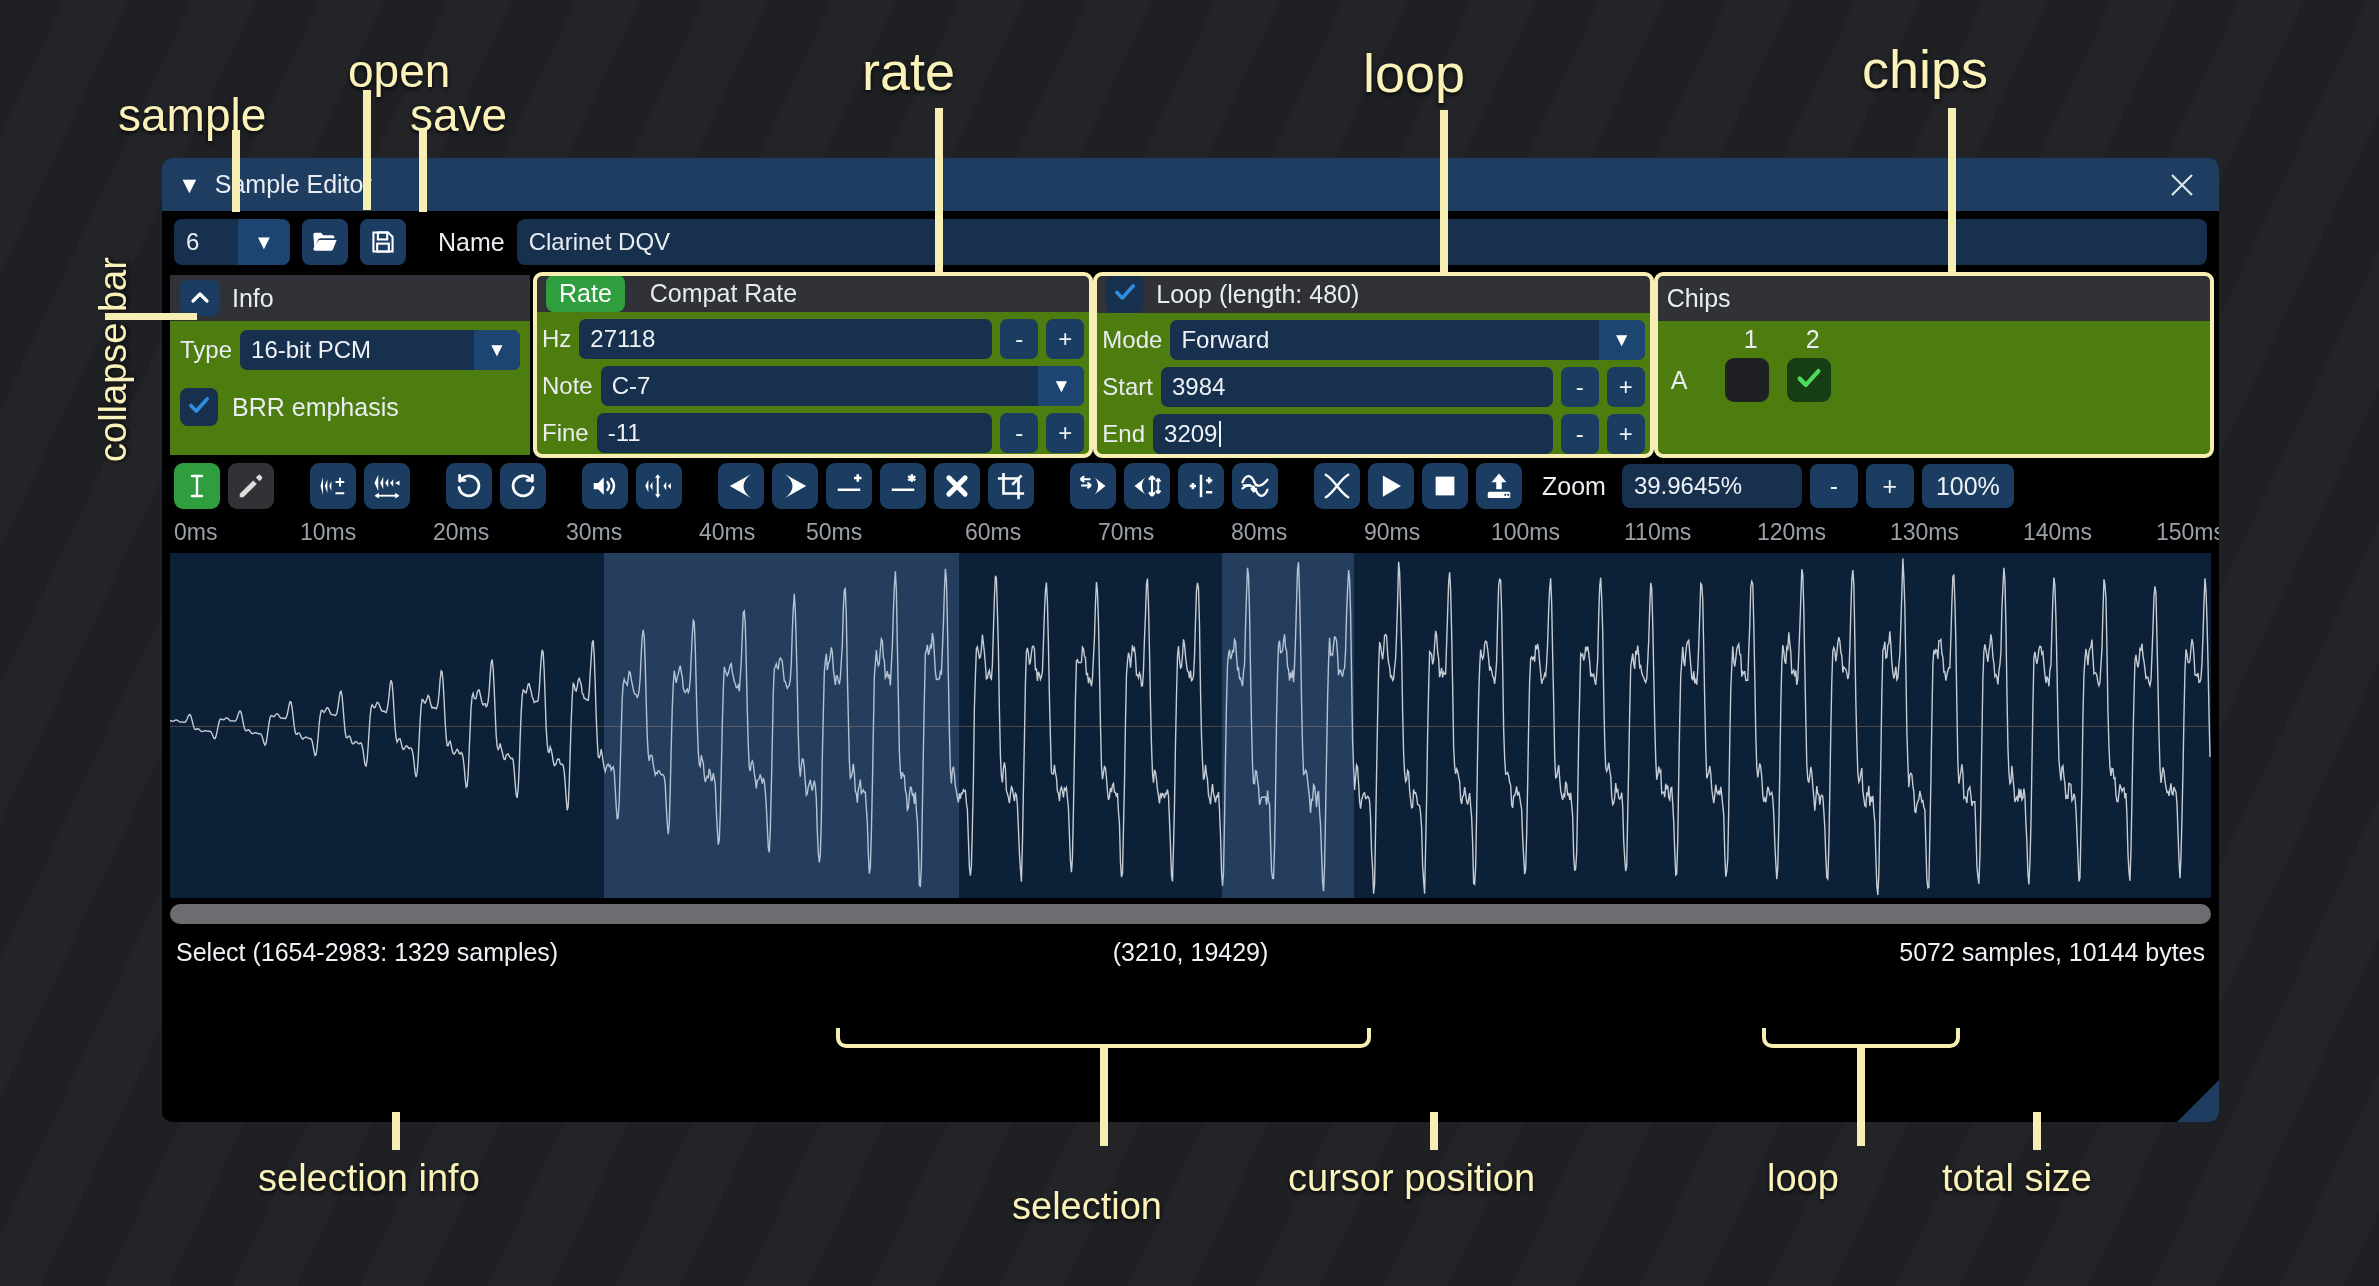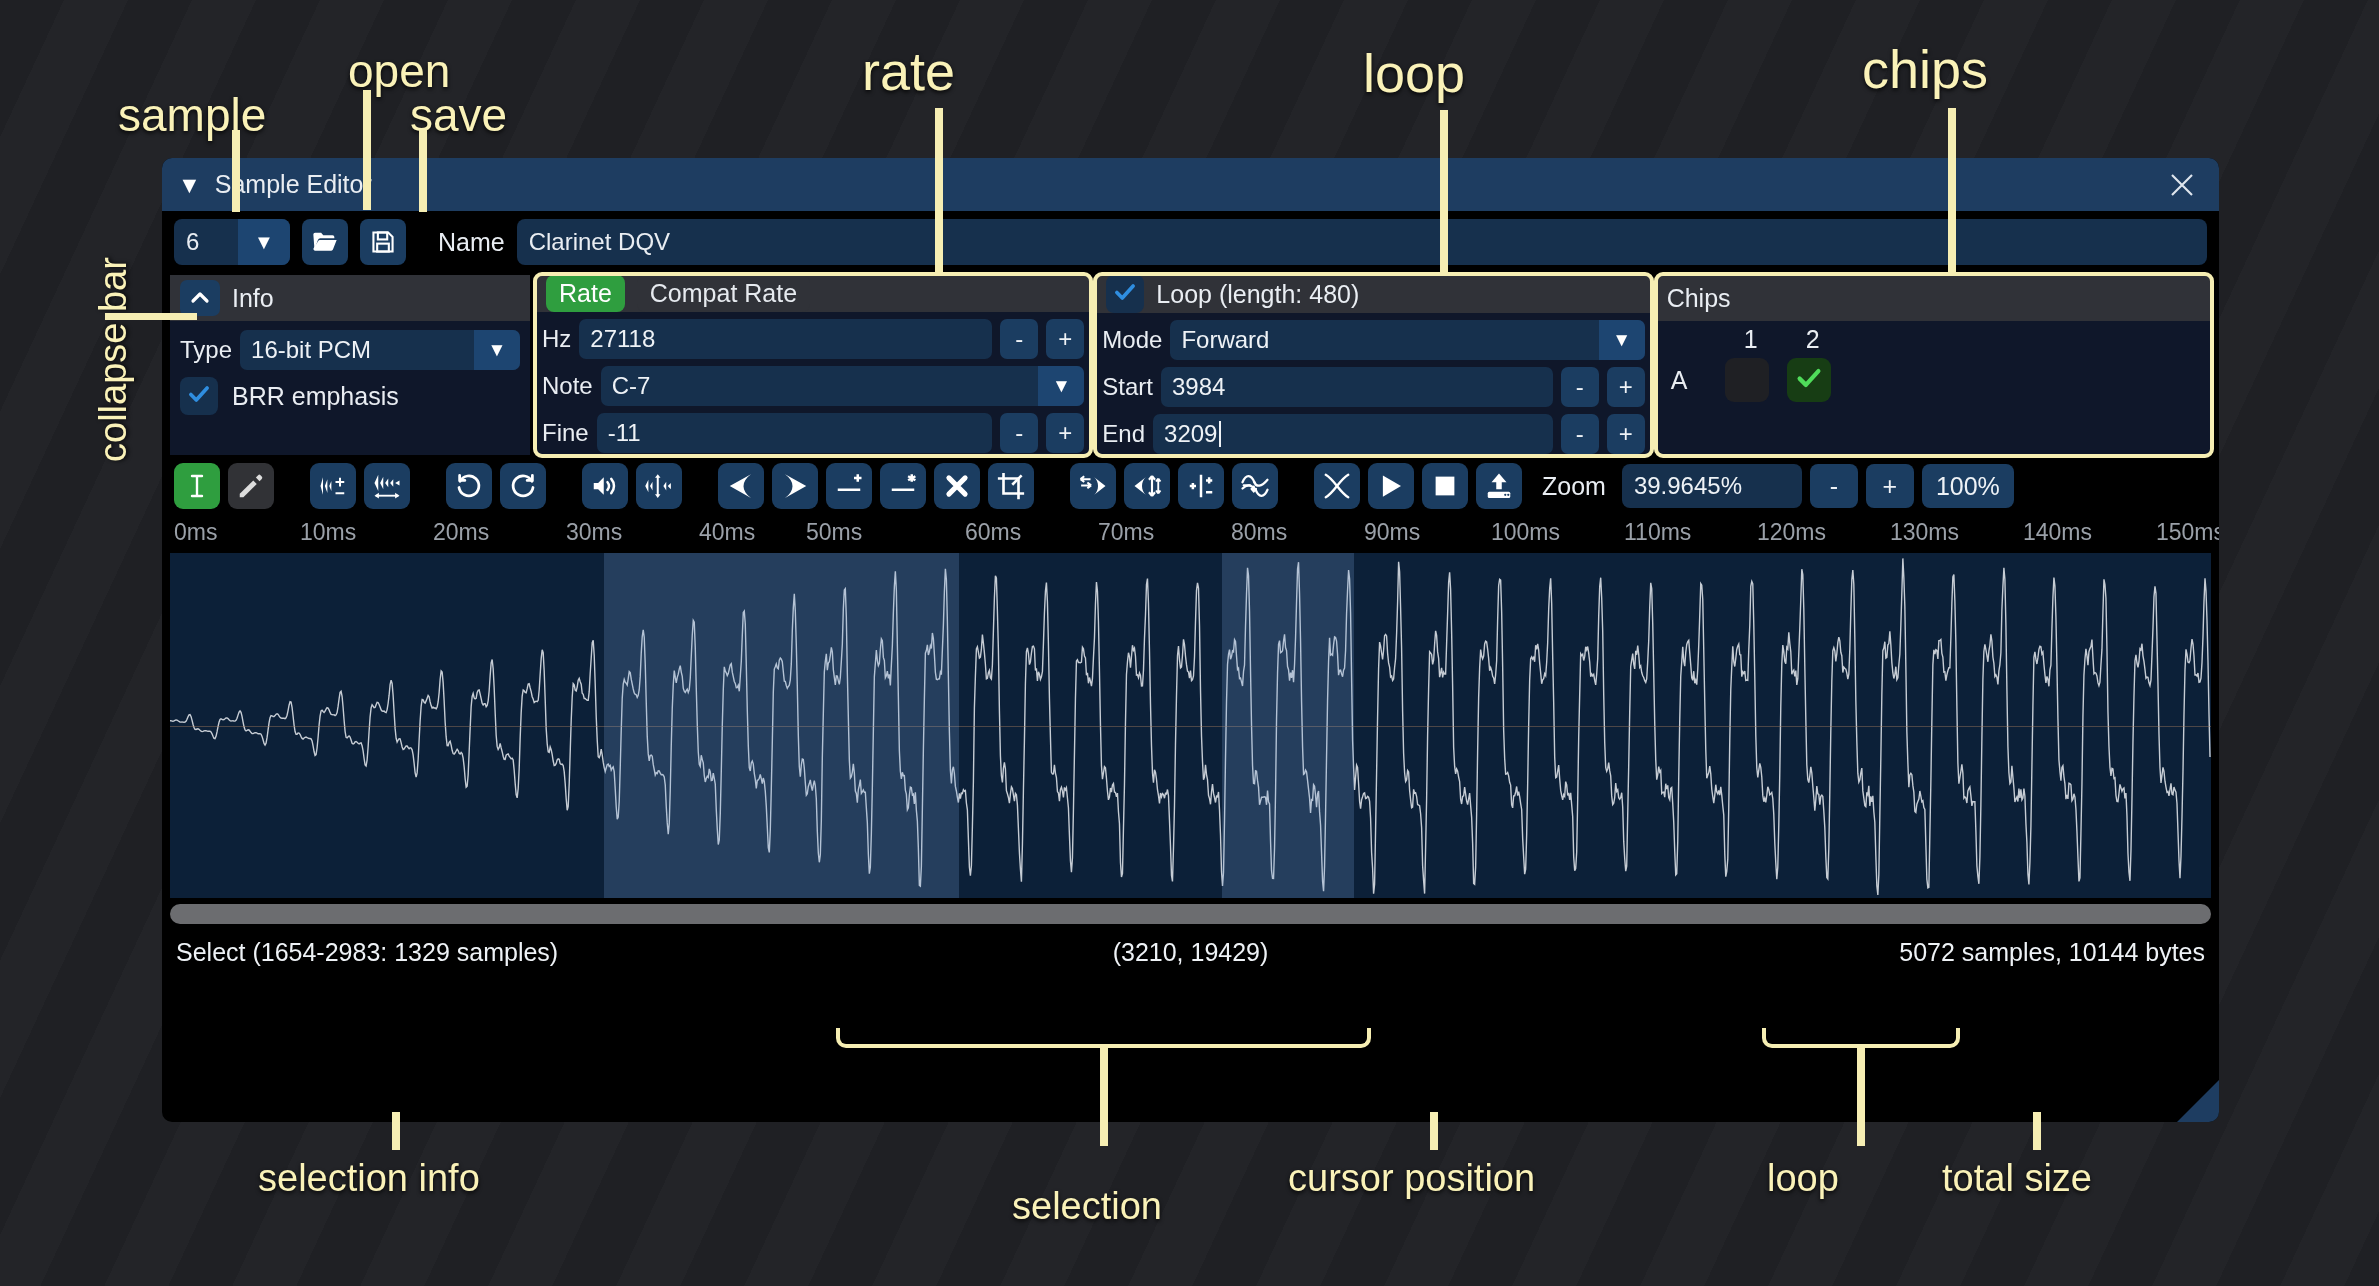--- a/index.html
+++ b/index.html
@@ -91,21 +91,21 @@
   #name-field { flex: 1; }
 
   
   .panels {
     display: flex;
     height: 180px;
     margin: 2px 8px 0 8px;
     gap: 6px;
   }
   .panel {
-    background: #0f172a;
+    background: #4d7c0f;
     flex: 1 1 0;
     display: flex; flex-direction: column;
     overflow: hidden;
   }
   .panel-head {
     background: #303238;
     height: 46px;
     display: flex; align-items: center;
     padding: 0 10px; gap: 12px;
   }
@@ -161,21 +161,21 @@
   .pill {
     border-radius: 8px; padding: 4px 13px;
     font-size: 25px; color: #fff;
   }
   .pill.active { background: #2f9e3f; }
   .pill.idle { background: #303238; color: #e6eaef; }
 
   
   #panel-info { flex: 0 0 360px; }
   #panel-info .panel-body { padding: 8px 10px 0 10px; }
-  .brr-row { display: flex; align-items: center; gap: 14px; margin-top: 6px; }
+  .brr-row { display: flex; align-items: center; gap: 14px; margin-top: 17px; }
   .brr-row .t { color: #e9edf2; font-size: 25px; }
 
   
   #panel-chips .panel-body { padding: 4px 14px 0 14px; }
   .chip-grid { display: grid; grid-template-columns: 44px 52px 52px; gap: 4px 10px; align-items: center; }
   .chip-col-hdr { color: #e9edf2; font-size: 25px; text-align: center; }
   .chip-row-hdr { color: #e9edf2; font-size: 25px; }
   .chip-box {
     width: 44px; height: 44px; border-radius: 9px;
     background: #1f2024;

